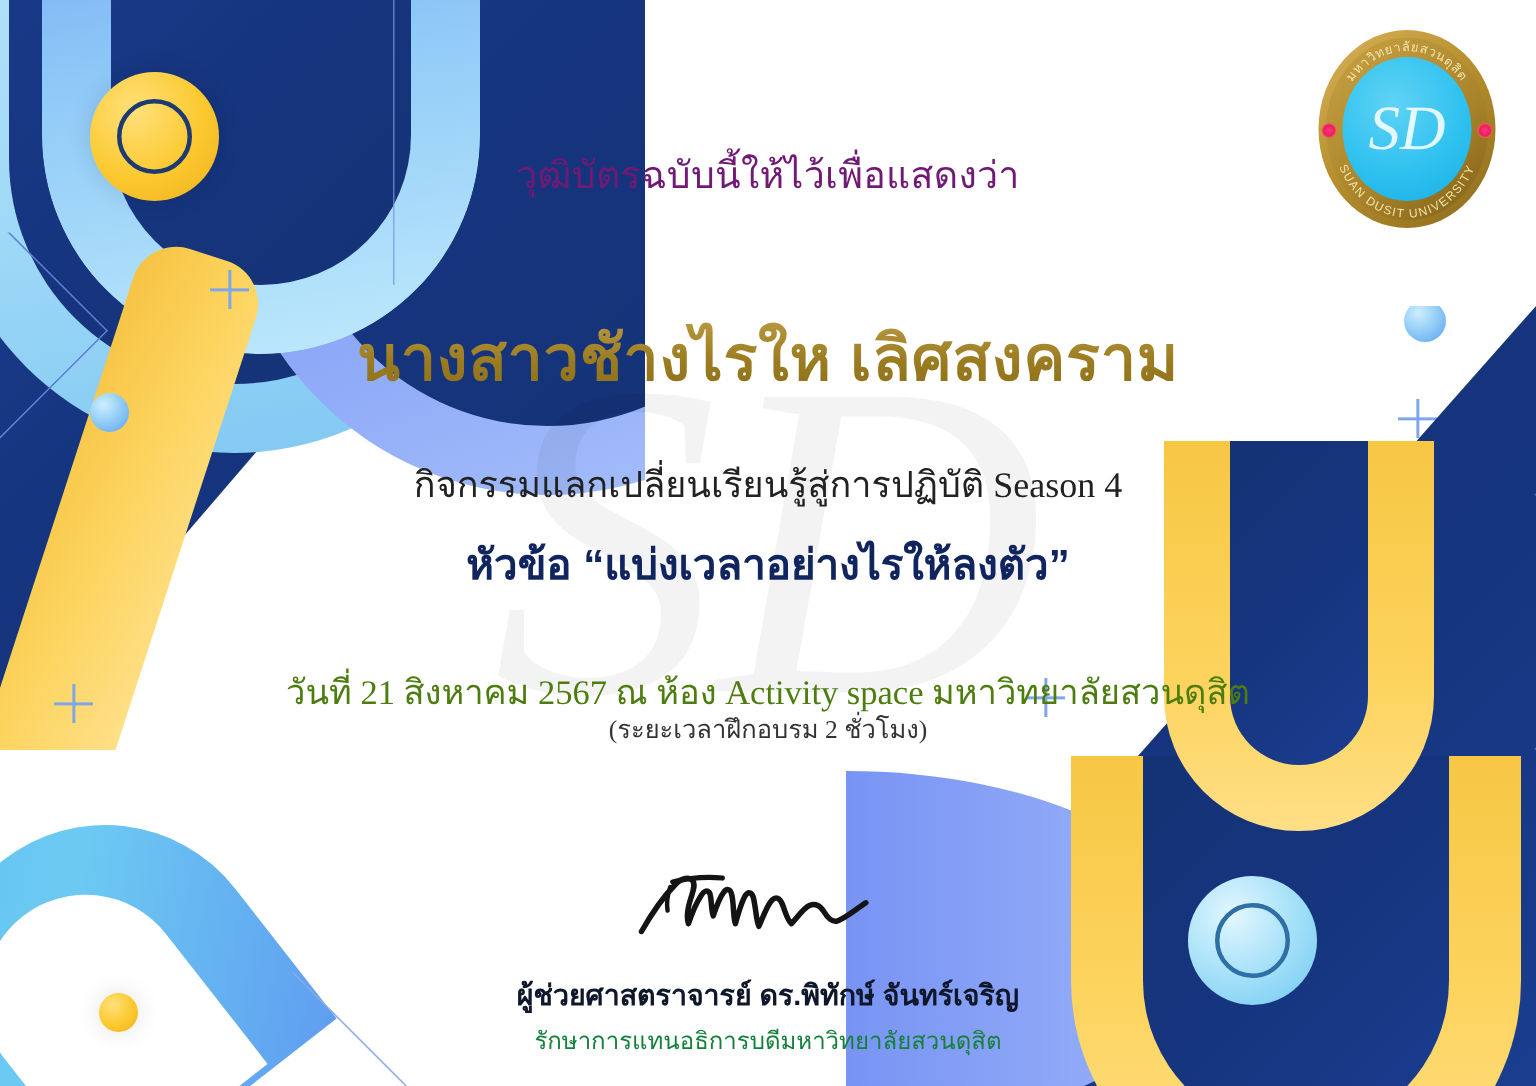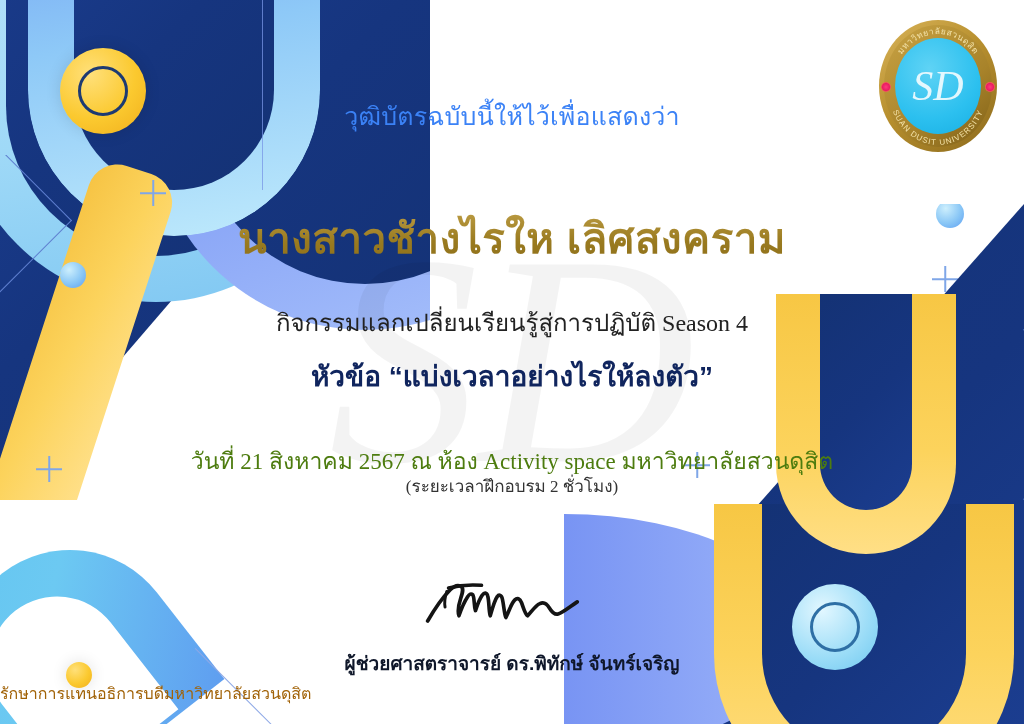--- a/index.html
+++ b/index.html
@@ -168,37 +168,37 @@
     position:absolute;left:50%;top:360px;transform:translate(-50%,-50%);
     font-family:"Liberation Serif",serif;font-style:italic;
     font-size:300px;line-height:300px;color:#000;opacity:.045;
     user-select:none;white-space:nowrap;
   }
 
   
   #content{position:absolute;left:0;top:0;width:1024px;height:724px;}
   .line{position:absolute;width:100%;text-align:center;}
 
-  #l-intro{top:96px;font-family:"Liberation Serif",serif;font-size:25px;color:#3b82f6;letter-spacing:.2px;}
+  #l-intro{top:96px;font-family:"Liberation Serif",serif;font-size:25px;color:#701a75;letter-spacing:.2px;}
   #l-name{top:205px;font-family:"Liberation Sans",sans-serif;font-weight:bold;font-size:42px;
           color:#9a7b20;letter-spacing:.5px;
           background:linear-gradient(180deg,#c2a24a 0%,#9a7b20 55%,#8a6c18 100%);
           -webkit-background-clip:text;background-clip:text;-webkit-text-fill-color:transparent;}
   #l-activity{top:303px;font-family:"Liberation Serif",serif;font-size:24px;color:#222;}
   #l-topic{top:354px;font-family:"Liberation Sans",sans-serif;font-weight:bold;font-size:28px;color:#10255e;}
   #l-date{top:443px;font-family:"Liberation Serif",serif;font-size:23px;color:#4d7c0f;}
   #l-duration{top:472px;font-family:"Liberation Serif",serif;font-size:17px;color:#333;}
 
   
   #sig-wrap{position:absolute;left:0;top:570px;width:1024px;text-align:center;}
   #sig-img{height:62px;display:block;margin:0 auto;}
   #l-signer{position:absolute;top:648px;width:100%;text-align:center;
             font-family:"Liberation Sans",sans-serif;font-weight:bold;font-size:19px;color:#0f172a;}
-  #l-role{position:absolute;top:681px;width:100%;
-          font-family:"Liberation Sans",sans-serif;font-size:16px;color:#a16207;}
+  #l-role{position:absolute;top:681px;width:100%;text-align:center;
+          font-family:"Liberation Sans",sans-serif;font-size:16px;color:#15803d;}
 </style>
 </head>
 <body>
 
 <div id="cert">
 
   <div class="corner" id="tl">
     <div class="navy"></div>
     <div class="uBfill"></div>
     <div class="uBhole"></div>

